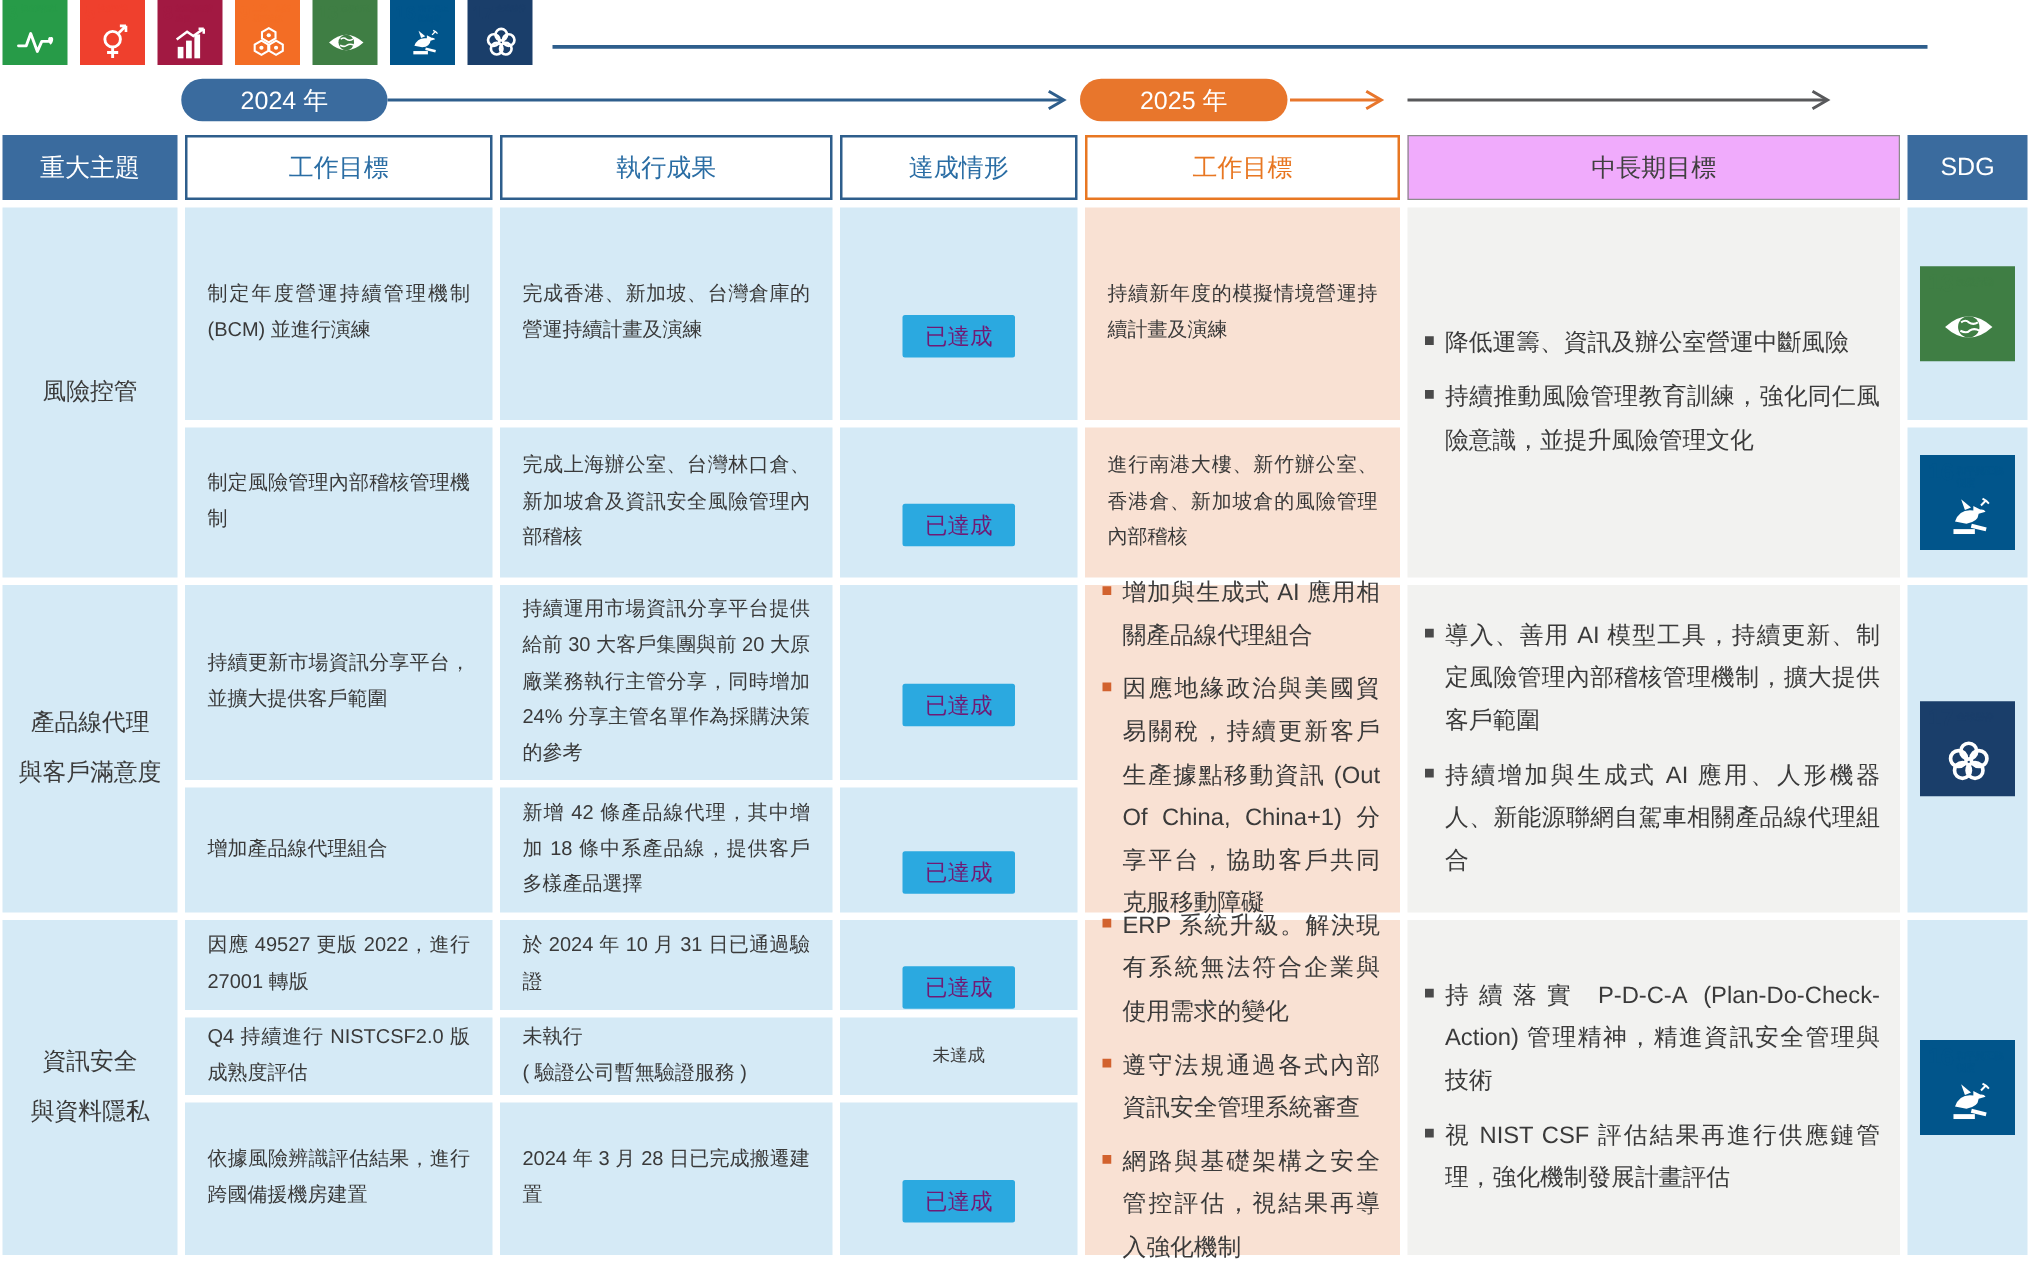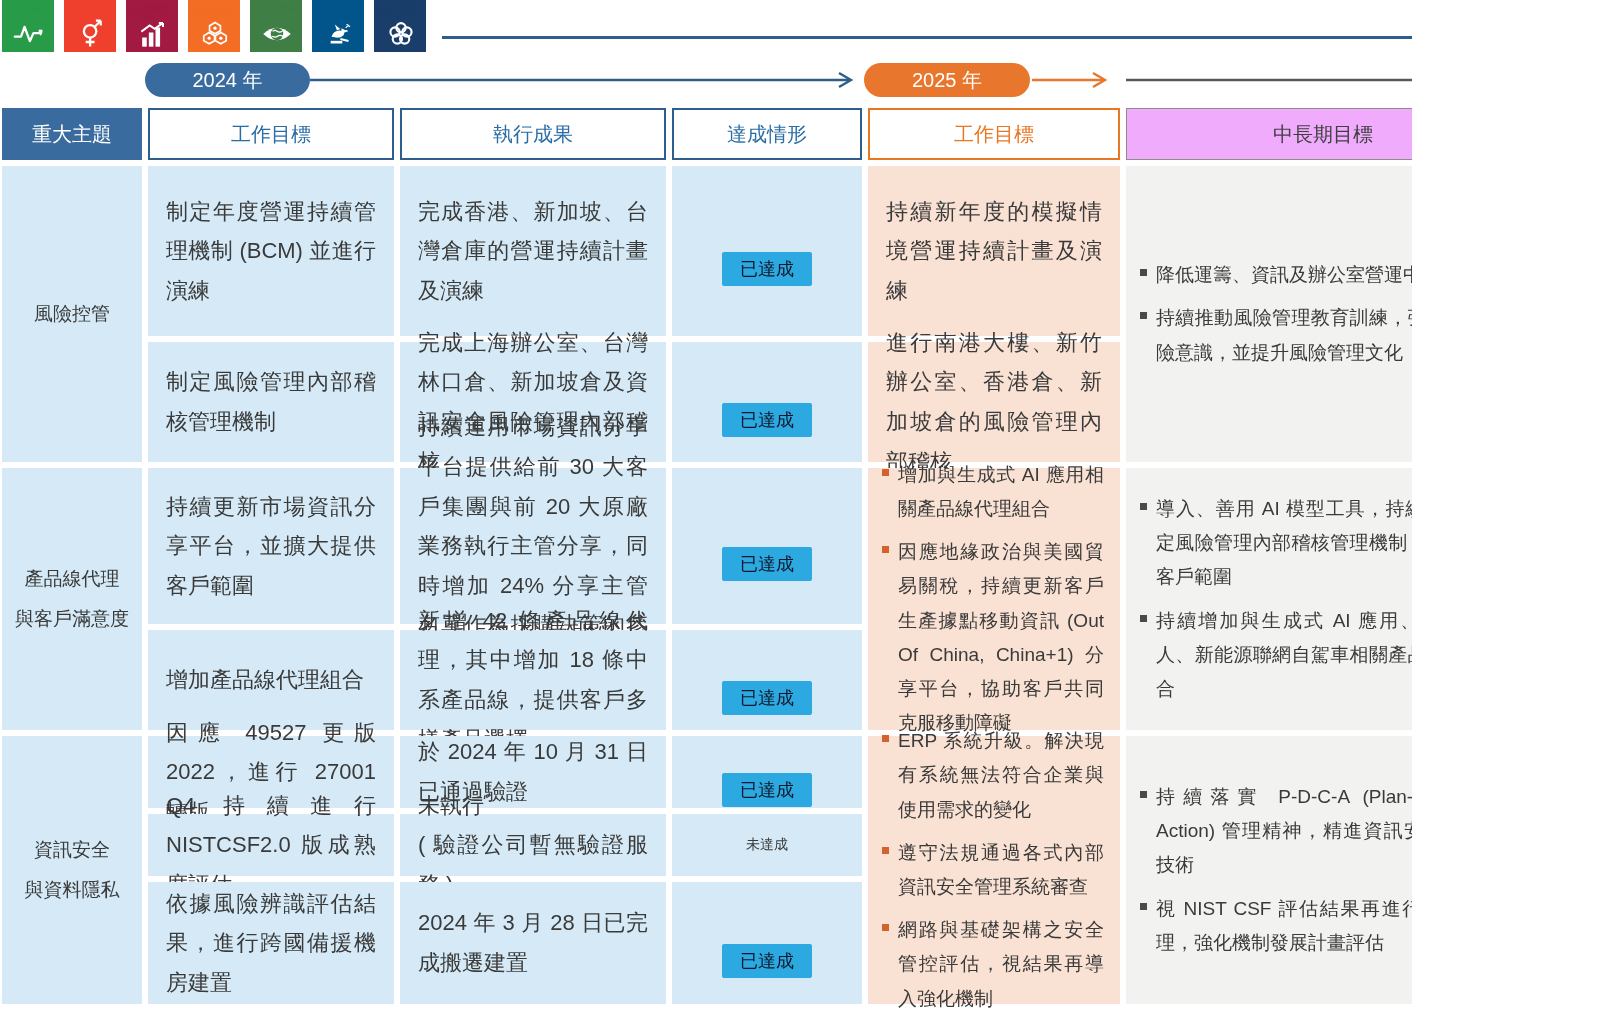--- a/index.html
+++ b/index.html
@@ -1,17 +1,17 @@
 <!DOCTYPE html>
 <html><head>
 <meta charset="utf-8">
 <style>
   * { box-sizing: border-box; margin: 0; padding: 0; }
   html,body { width:1624px; height:1010px; background:#fff; font-family:"Liberation Sans","DejaVu Sans",sans-serif; color:#3a3a3a; }
-  .page { position:relative; width:1412px; height:1010px; overflow:hidden; }
+  .page { position:relative; width:1624px; height:1010px; overflow:hidden; }
 
   
   .sdg-strip { position:relative; height:58px; padding-left:2px; display:flex; gap:10px; align-items:flex-start; }
   .strip-line { position:absolute; left:442px; top:36px; width:1100px; height:3px; background:#2e5e8c; }
 
   .sdg { color:#fff; display:flex; flex-direction:column; overflow:hidden; }
   .sdg-mini { width:52px; height:52px; padding:3px 3px 2px 4px; }
   .sdg-big  { width:76px; height:76px; padding:5px 4px 3px 6px; }
   .sdg-head { display:flex; gap:2px; align-items:flex-start; line-height:1; }
   .sdg-mini .sdg-num { font-size:15px; font-weight:bold; }
@@ -47,23 +47,23 @@
   .h-blue   { background:#fff; border:2px solid #2e5e8c; color:#2a6da4; }
   .h-orange { background:#fff; border:2px solid #e87722; color:#e87722; }
   .h-gray   { background:#f0abfc; border:1px solid #8c8c8c; color:#3f3f3f; }
 
   .cell { display:flex; }
   .c-blue  { background:#d5eaf6; }
   .c-peach { background:#f9e1d3; }
   .c-gray  { background:#f2f2f0; }
   .theme { align-items:center; justify-content:center; text-align:center; font-size:19px; line-height:2.1; flex-direction:column; }
   .txt { align-items:center; padding:10px 18px; }
-  .txt .inner { font-size:22px; line-height:1.8; text-align:justify; }
+  .txt .inner { font-size:16px; line-height:1.8; text-align:justify; }
   .status { align-items:center; justify-content:center; }
-  .badge { background:#2ba9e0; color:#0f172a; font-size:18px; padding:5px 18px; border-radius:2px;margin-top:35px; }
+  .badge { background:#2ba9e0; color:#701a75; font-size:18px; padding:5px 18px; border-radius:2px;margin-top:35px; }
   .status-plain { font-size:14px; color:#3a3a3a; }
   .bullets { flex-direction:column; justify-content:center; gap:9px; padding:12px 16px 12px 14px; }
   .bullet { display:flex; gap:9px; font-size:19px; line-height:1.8; }
   .bullet .mk { flex:none; width:7px; height:7px; margin-top:11px; }
   .c-peach .mk { background:#d2622e; }
   .c-gray  .mk { background:#4a4a4a; }
   .bullet .bt { text-align:justify; }
   .sdgcell { align-items:center; justify-content:center; }
 </style>
 </head>

